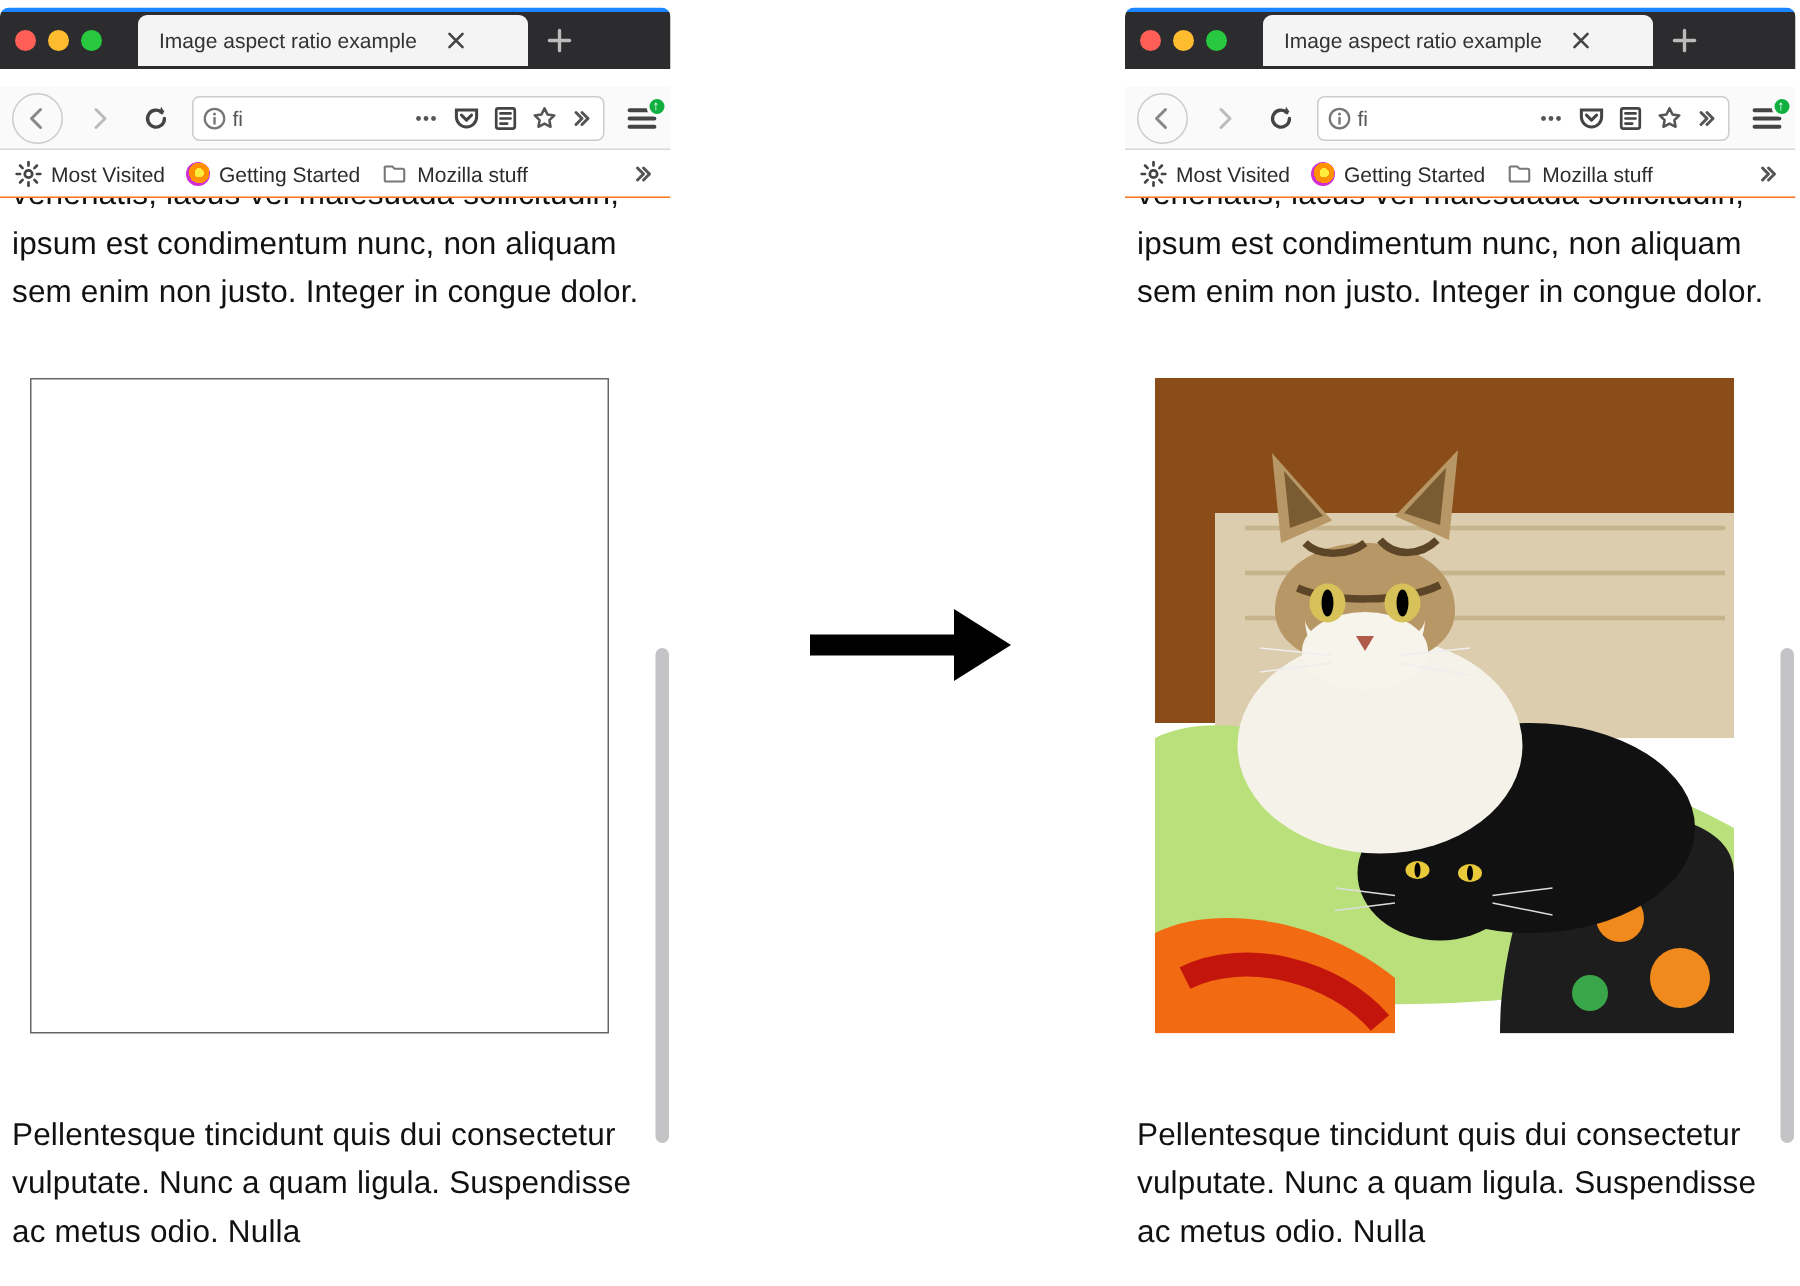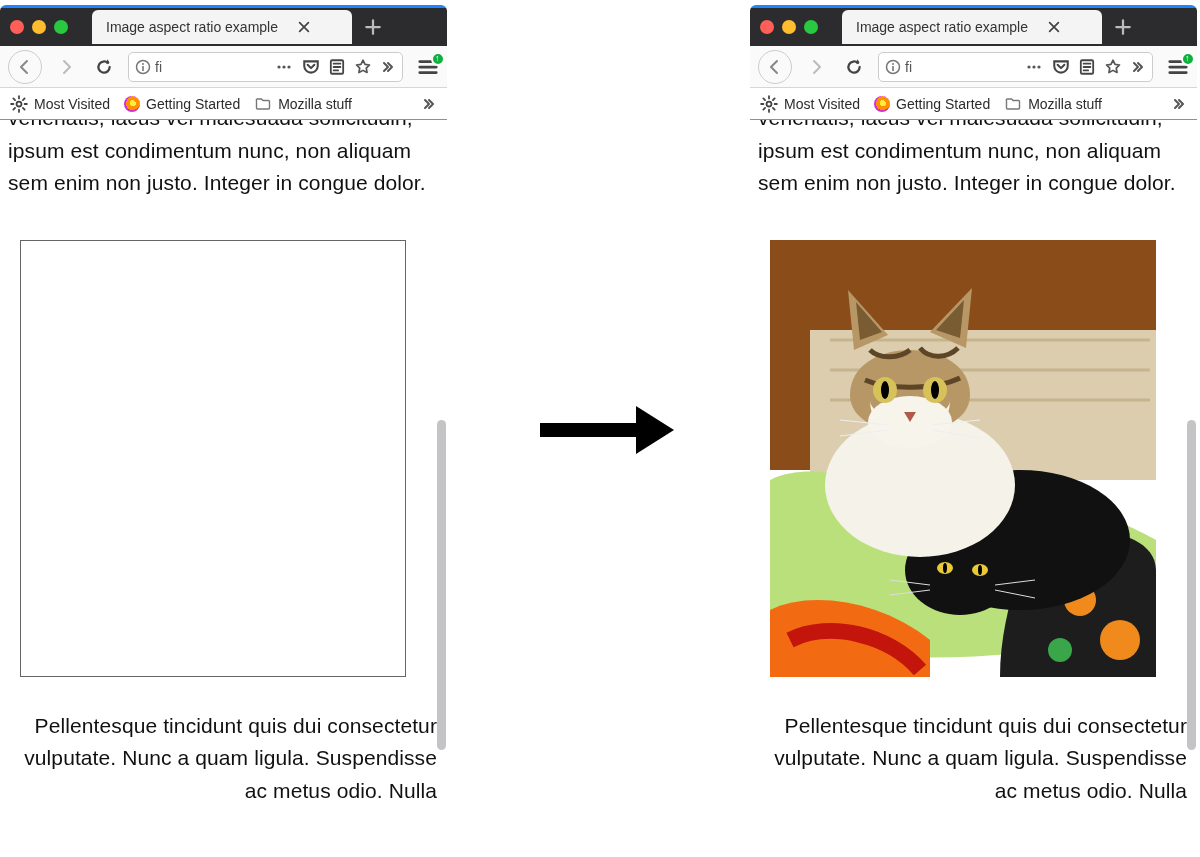--- a/index.html
+++ b/index.html
@@ -56,21 +56,21 @@
     display:flex; align-items:center; justify-content:center;
     color:#ccc; font-size:24px; cursor:pointer;
   }
 
   
   .navbar {
     height: 42px;
     background:#fafafa;
     border-bottom:1px solid #d6d6d6;
     display:flex; align-items:center;
-    padding:0 8px; gap:10px;
+    padding:0 8px; gap:10px;margin-top:12px;
   }
   .navbtn {
     width:28px; height:28px;
     display:flex; align-items:center; justify-content:center;
     cursor:pointer;
   }
   .circ {
     width:34px; height:34px; border:1px solid #ccc; border-radius:50%;
     display:flex; align-items:center; justify-content:center;
   }
@@ -114,21 +114,21 @@
     position:relative;
     padding: 0 10px 0 8px;
     height: calc(100% - 3px - 38px - 42px - 32px);
     overflow:hidden;
   }
   .bodytext {
     font-size:21px; line-height:1.55; color:#111;
     letter-spacing:.1px;
   }
   .para-top { margin-top:-18px; }
-  .para-bottom { margin-top:33px;text-align:right; }
+  .para-bottom { margin-top:52px; }
   .imgbox {
     width:386px; height:437px;
     margin:40px 0 0 12px;
     border:1px solid #666;
     background:#fff;
     position:relative;
   }
   .catpic {
     width:386px; height:437px;
     margin:40px 0 0 12px;

